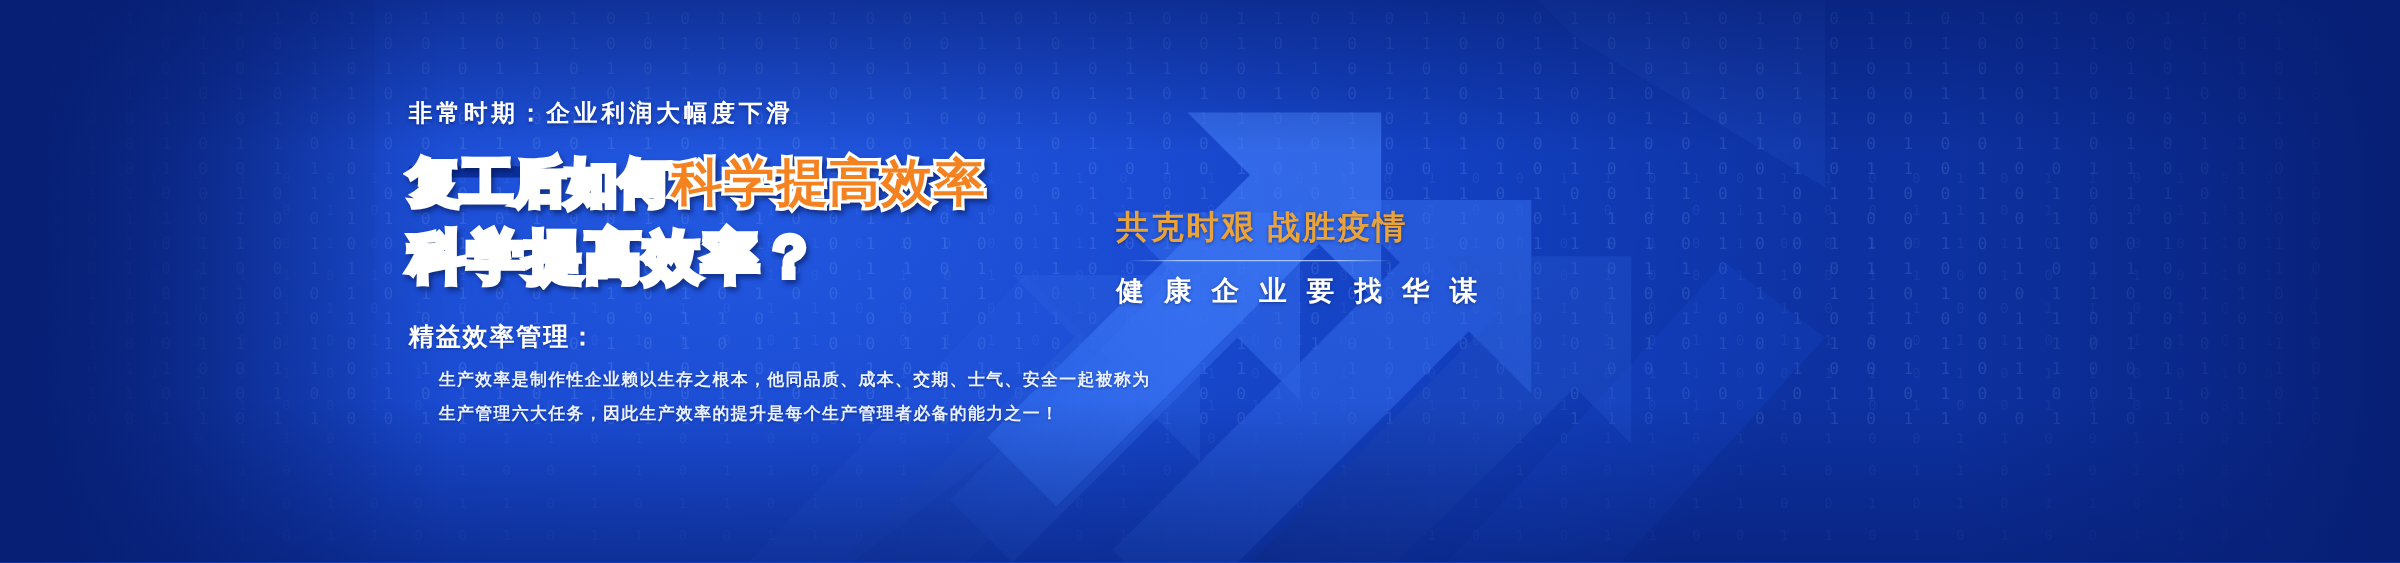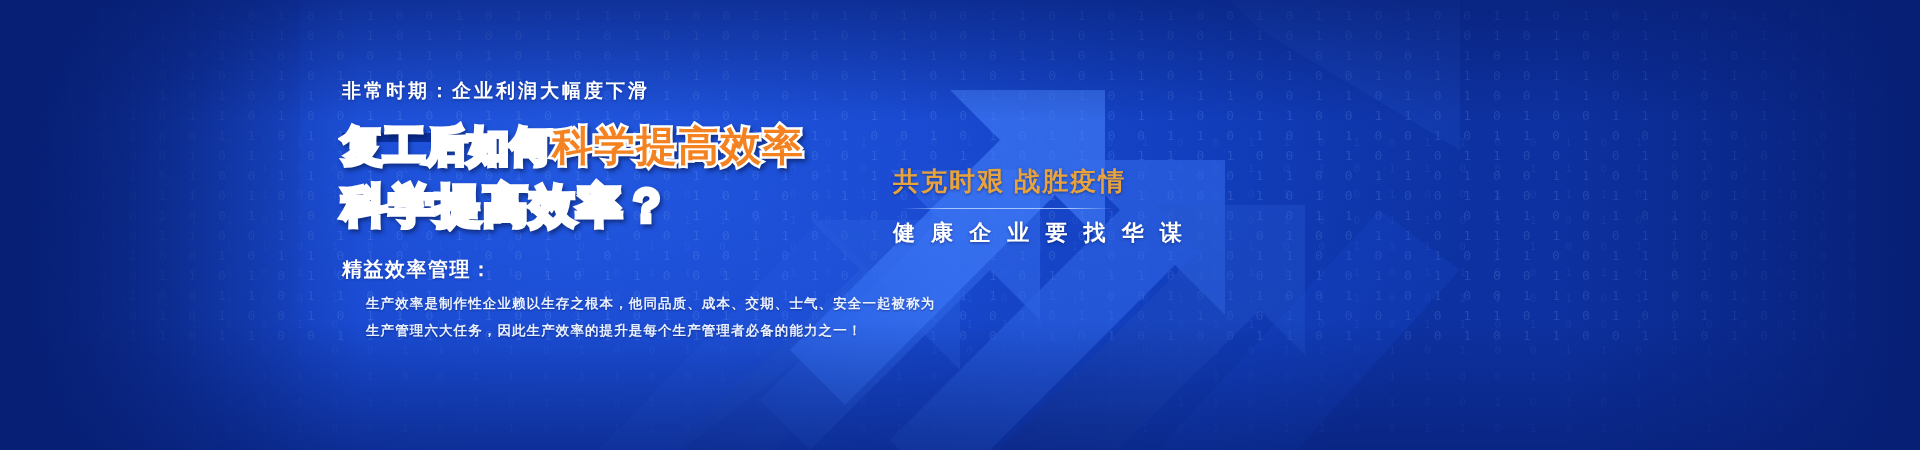--- a/index.html
+++ b/index.html
@@ -49,21 +49,21 @@
   .arrows { position:absolute; left:560px; top:-30px; width:900px; height:520px; pointer-events:none; }
 
   
   .left-shade {
     position:absolute; left:0; top:0; width:300px; height:450px;
     background:linear-gradient(100deg,rgba(4,20,86,0.60) 0%,rgba(4,20,86,0.12) 70%,rgba(4,20,86,0) 100%);
     pointer-events:none;
   }
 
   
-  .content { position:absolute; left:342px; top:0; width:620px; height:450px; }
+  .content { position:absolute; left:327px; top:0; width:620px; height:450px; }
 
   .subtitle {
     position:absolute; left:0; top:78px;
     font-size:19px; font-weight:bold; color:#ffffff;
     letter-spacing:3px; white-space:nowrap;
     text-shadow:0 1px 3px rgba(0,20,80,0.45);
   }
 
   .rule {
     position:absolute; left:0; top:133px;

